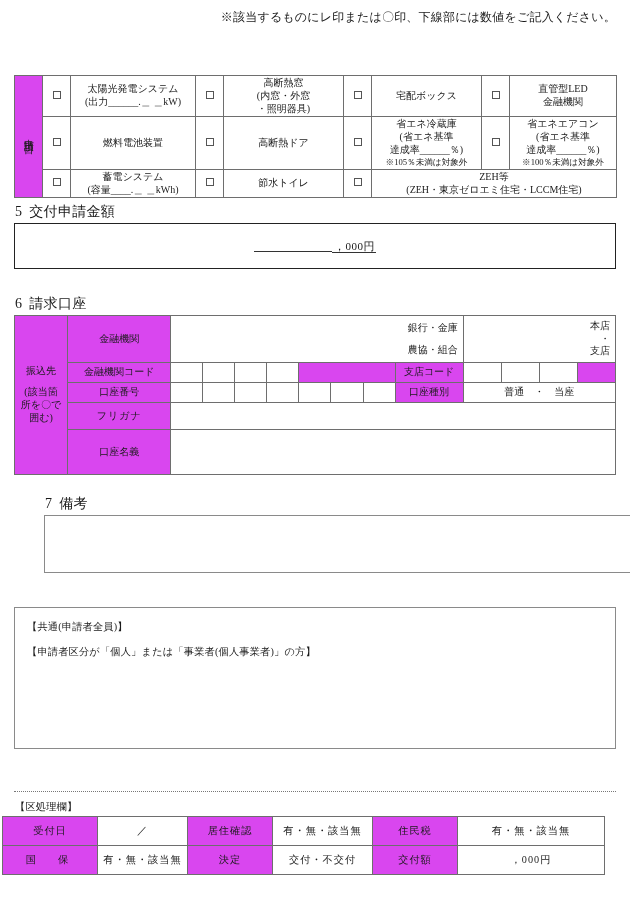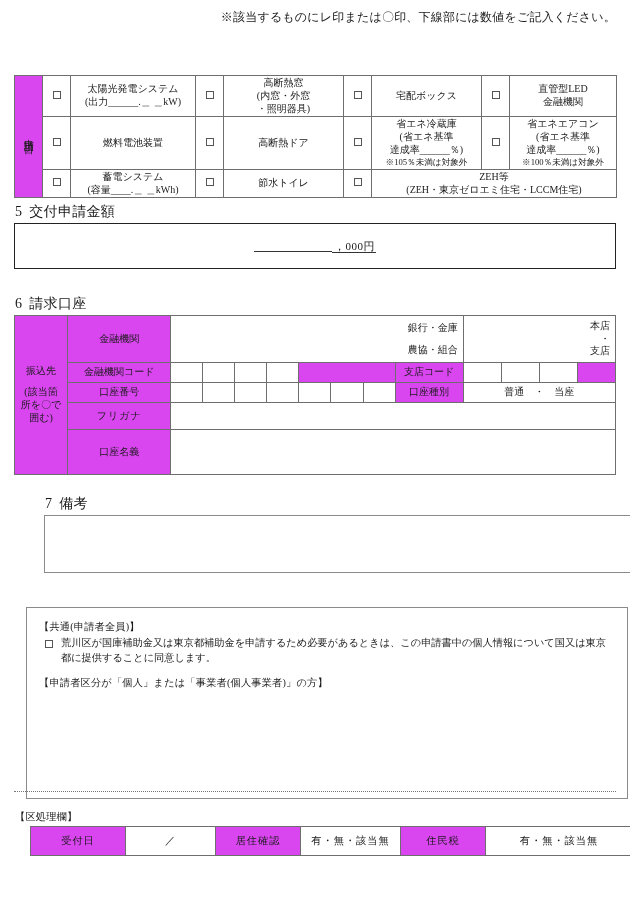--- a/index.html
+++ b/index.html
@@ -116,24 +116,24 @@
   .remark-box {
     margin: 0 14px;
     border: 1px solid #8a8a8a;
     height: 56px;
     background: #fff;
   }
 
   
   .consent-box {
     position: absolute;
-    left: 26px;
+    left: 14px;
     top: 607px;
     width: 602px;
-    height: 192px;
+    height: 142px;
     border: 1px solid #8a8a8a;
     box-sizing: border-box;
     background: #fff;
     padding: 12px 12px 7px 12px;
   }
   .consent-head {
     font-size: 10.2px;
     margin: 0 0 2px 0;
     letter-spacing: .2px;
   }
@@ -154,24 +154,24 @@
     top: 791px;
     width: 602px;
     border-top: 1px dotted #777;
   }
 
   
   .sec-admin { position: absolute; left: 0; top: 800px; width: 630px; }
   .admin-title {
     font-size: 10.2px;
     padding-left: 15px;
-    margin: 10px 0 2px 0;
+    margin: 0 0 2px 0;
     letter-spacing: .2px;
   }
-  .admin-wrap { padding: 0 30px; }
+  .admin-wrap { padding: 0 2px; }
   table.admin { width: 602px; }
   table.admin td { height: 26px; font-size: 10.2px; letter-spacing: 1px; }
   td.amt-right { text-align: right; padding-right: 22px; letter-spacing: .5px; }
   .spaced2 { letter-spacing: 6px; }
 </style>
 </head>
 <body>
 
 <div class="page">
 
@@ -363,24 +363,20 @@
   <div class="sec7">
     <div class="sec-label">
       <span class="num">7</span><span>備考</span>
     </div>
     <div class="remark-box"></div>
   </div>
 
   <div class="consent-box">
     <div class="consent-head">【共通(申請者全員)】</div>
 
-    <div class="consent-item">
-      <div class="bx"><span class="chk"></span></div>
-      <div class="tx">荒川区が国庫補助金又は東京都補助金を申請するため必要があるときは、この申請書中の個人情報について国又は東京都に提供することに同意します。</div>
-    </div>
 
 
     <div class="consent-gap"></div>
 
     <div class="consent-head">【申請者区分が「個人」または「事業者(個人事業者)」の方】</div>
 
   </div>
 
   <div class="divider"></div>
 
@@ -398,18 +394,26 @@
         </colgroup>
         <tbody>
             <tr>
           <td class="gray">受付日</td>
           <td>／</td>
           <td class="gray">居住確認</td>
           <td>有・無・該当無</td>
           <td class="gray">住民税</td>
           <td>有・無・該当無</td>
         </tr>
+        <tr>
+          <td class="gray"><span class="spaced2">国　保</span></td>
+          <td>有・無・該当無</td>
+          <td class="gray">決定</td>
+          <td>交付・不交付</td>
+          <td class="gray">交付額</td>
+          <td class="amt-right">，000円</td>
+        </tr>
       </tbody>
         </table>
     </div>
   </div>
 
 </div>
 
 </body></html>

